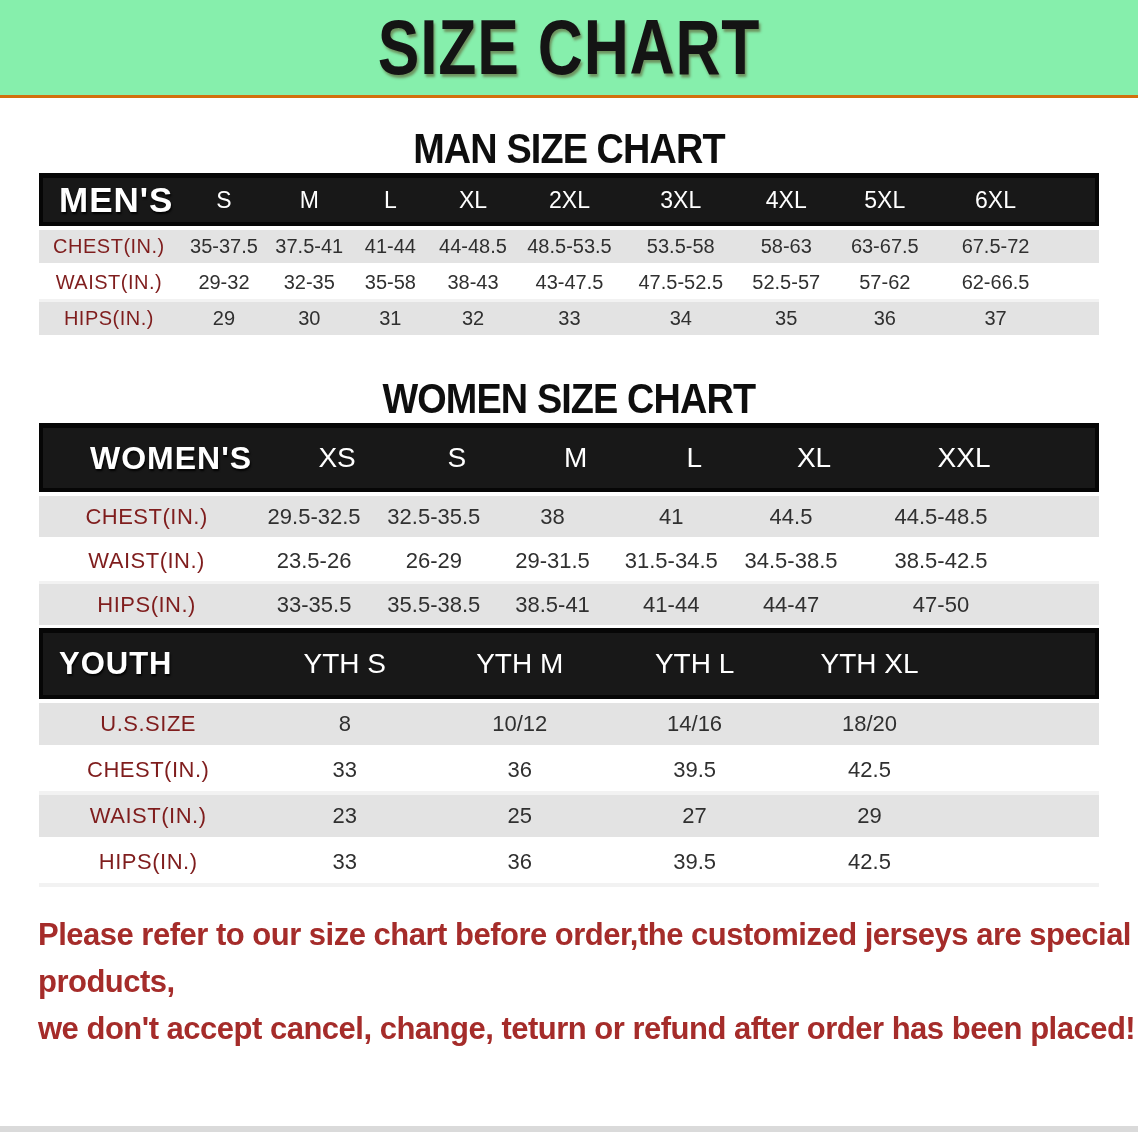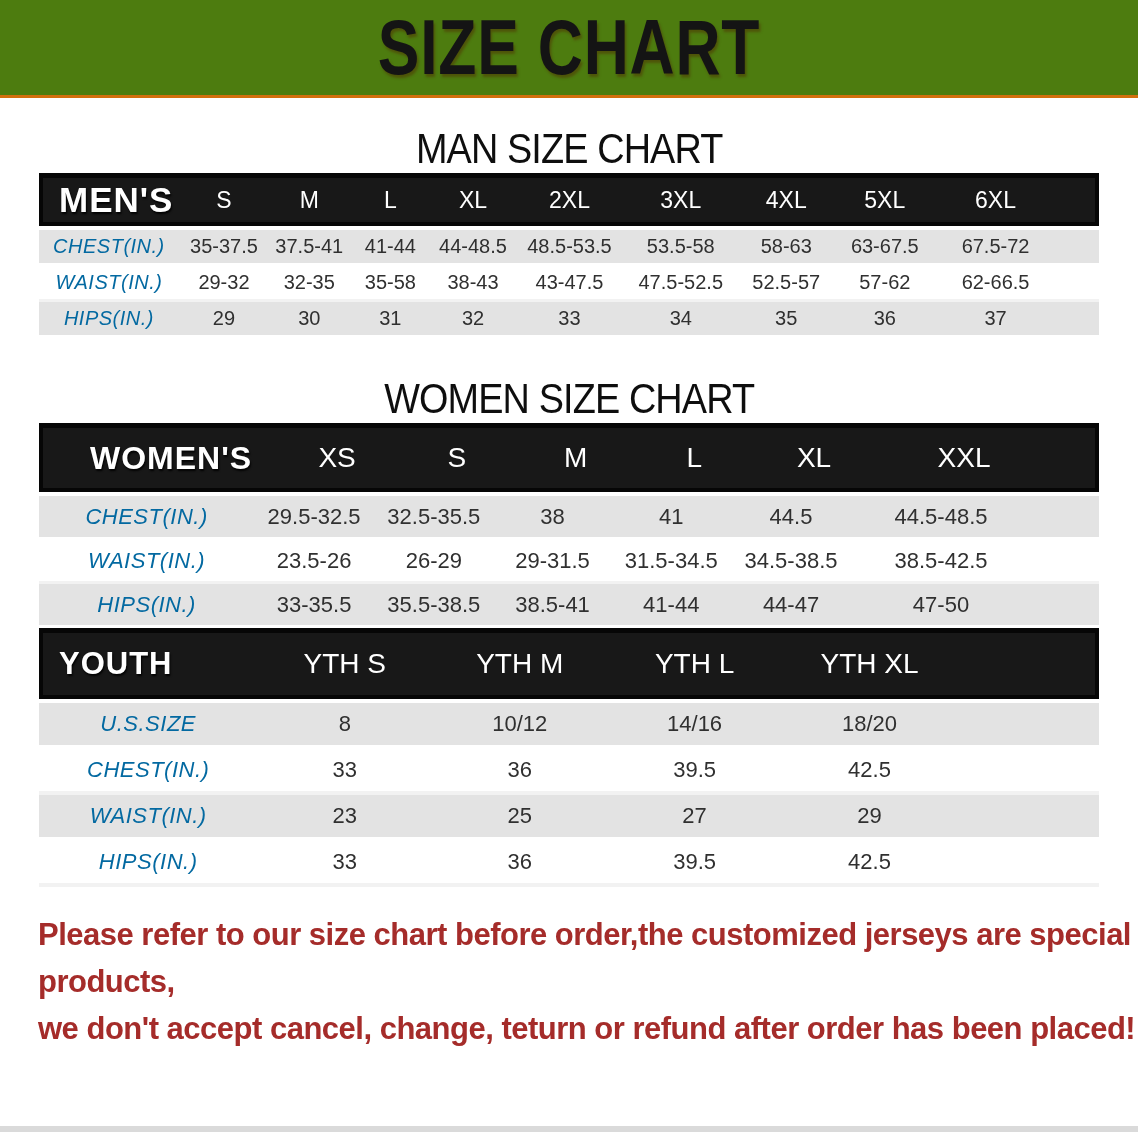--- a/index.html
+++ b/index.html
@@ -12,21 +12,21 @@
     height:95px;background:#e8821c;border-bottom:3px solid #d26f0e;
     display:flex;align-items:center;justify-content:center;
   }
   .banner-title{
     display:inline-block;font-size:78px;font-weight:900;color:#141414;
     transform:scaleX(0.80);letter-spacing:1px;white-space:nowrap;
     text-shadow:2px 3px 3px rgba(80,35,0,0.45);
   }
   
   .section-heading{
-    text-align:center;font-weight:400;color:#0e0e0e;margin:0;white-space:nowrap;
+    text-align:center;font-weight:700;color:#0e0e0e;margin:0;white-space:nowrap;
   }
   .section-heading span{display:inline-block;transform:scaleX(0.88);letter-spacing:-1px;}
   .h-men{font-size:43px;margin-top:26px;}
   .h-women{font-size:43px;margin-top:36px;}
   .h-youth{font-size:43px;margin-top:50px;}
   
   table.size-table{
     width:1060px;margin:0 auto;border-collapse:separate;border-spacing:0;
     table-layout:fixed;
   }
@@ -53,34 +53,34 @@
   tbody td{
     text-align:center;color:#303030;border-bottom:3px solid #ffffff;
     white-space:nowrap;overflow:hidden;
   }
   tbody tr:first-child td{border-top:4px solid #ffffff;}
   tr.stripe td{background:#e3e3e3;}
   tr.plain td{background:#ffffff;border-bottom-color:#f2f2f2;}
   .t-men tbody td{height:31px;font-size:20px;}
   .t-women tbody td{height:39px;font-size:22px;}
   .t-youth tbody td{height:40px;font-size:22px;border-bottom-width:4px;}
-  td.rowlabel{letter-spacing:0.5px;color:#0369a1;font-style:italic;}
+  td.rowlabel{letter-spacing:0.5px;color:#7f1d1d;}
   
   .footer-note{
     margin-top:24px;padding-left:38px;font-size:31px;line-height:47px;
     font-weight:bold;letter-spacing:-0.5px;
   }
   .bottom-strip{
     position:absolute;left:0;bottom:0;width:100%;height:6px;background:#dadada;
   }
 </style>
 </head>
 <body>
 
-<div class="banner" style="background: #4d7c0f;">
+<div class="banner" style="background: #86efac;">
   <span class="banner-title" style="color: rgb(20, 20, 20);">SIZE CHART</span>
 </div>
 
 <div id="sections">
     <h2 class="section-heading h-men"><span>MAN SIZE CHART</span></h2>
     <table class="size-table t-men">
       <colgroup>
         <col style="width: 13.2%;">
         <col style="width: 8.5%;">
         <col style="width: 7.6%;">

